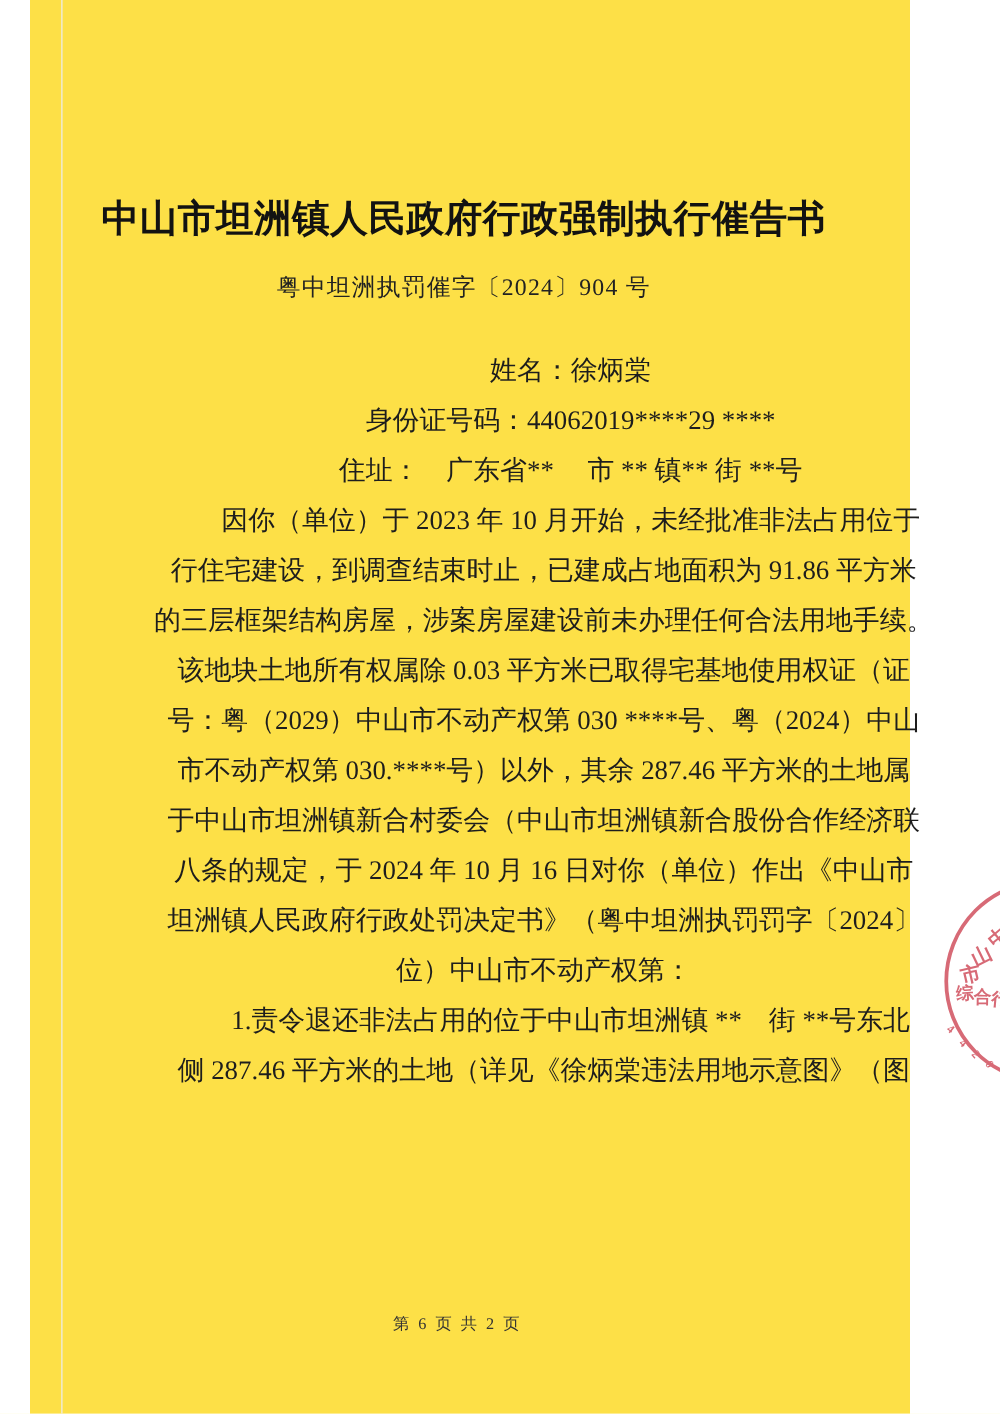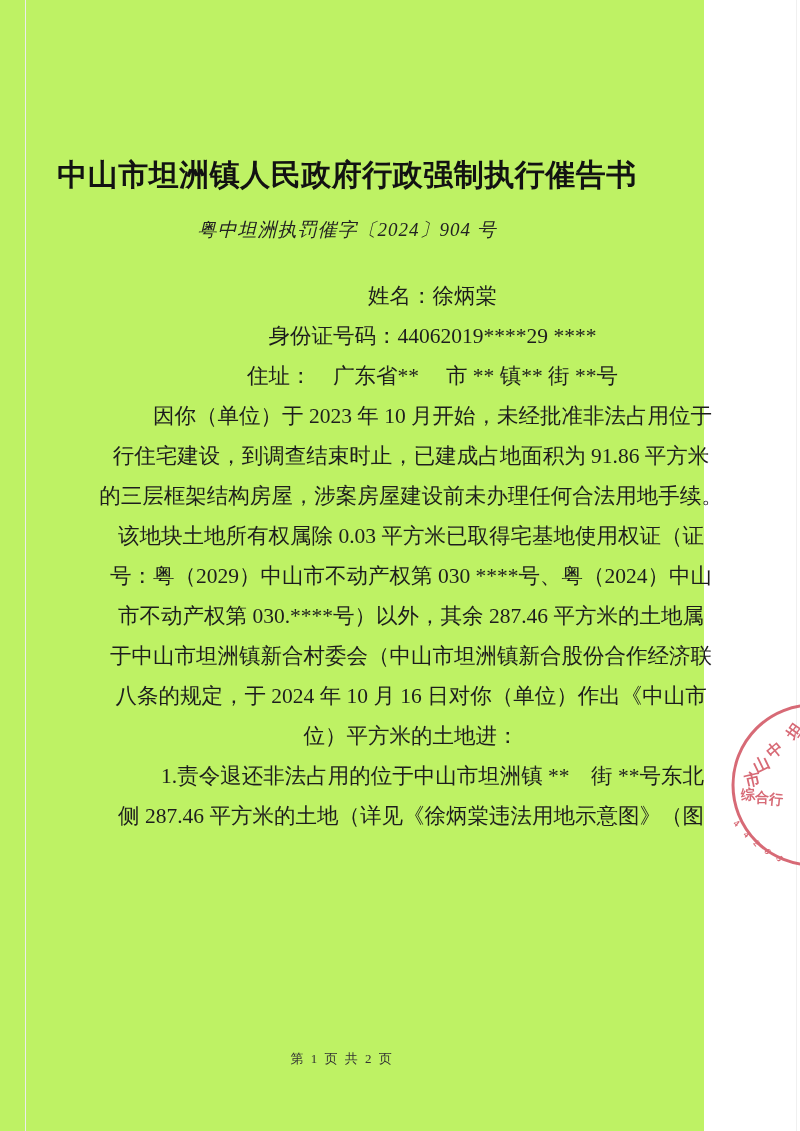--- a/index.html
+++ b/index.html
@@ -8,21 +8,22 @@
     width: 800px;
     height: 1131px;
     overflow: hidden;
     background: #ffffff;
     font-family: "Liberation Serif", "DejaVu Serif", serif;
   }
   .page {
     position: relative;
     width: 704px;
     height: 1131px;
-    background: #bef264;
+    background: #fde047;
+    margin-left: 24px;
   }
   .edge-left {
     position: absolute;
     left: 25px; top: 0;
     width: 1px; height: 1131px;
     background: #ececec;
   }
   .edge-right {
     position: absolute;
     left: 796px; top: 0;
@@ -40,21 +41,20 @@
     white-space: nowrap;
   }
   .doc-number {
     position: absolute;
     top: 217px; left: 0; right: 10px;
     text-align: center;
     font-size: 19px;
     color: #222222;
     letter-spacing: 1px;
     white-space: nowrap;
-    font-style: italic;
   }
   .doc-body {
     position: absolute;
     top: 276px;
     left: 97px;
     width: 628px;
     font-size: 21.5px;
     line-height: 40px;
     color: #1d1d1d;
   }
@@ -106,35 +106,36 @@
     <div class="body-line">　　身份证号码：44062019****29 ****</div>
     <div class="body-line">　　住址：　广东省**　 市 ** 镇** 街 **号</div>
     <div class="body-line">　　因你（单位）于 2023 年 10 月开始，未经批准非法占用位于</div>
     <div class="body-line">行住宅建设，到调查结束时止，已建成占地面积为 91.86 平方米</div>
     <div class="body-line">的三层框架结构房屋，涉案房屋建设前未办理任何合法用地手续。</div>
     <div class="body-line">该地块土地所有权属除 0.03 平方米已取得宅基地使用权证（证</div>
     <div class="body-line">号：粤（2029）中山市不动产权第 030 ****号、粤（2024）中山</div>
     <div class="body-line">市不动产权第 030.****号）以外，其余 287.46 平方米的土地属</div>
     <div class="body-line">于中山市坦洲镇新合村委会（中山市坦洲镇新合股份合作经济联</div>
     <div class="body-line">八条的规定，于 2024 年 10 月 16 日对你（单位）作出《中山市</div>
-    <div class="body-line">位）平方米的土地进：</div>
+    <div class="body-line">坦洲镇人民政府行政处罚决定书》（粤中坦洲执罚罚字〔2024〕</div>
+    <div class="body-line">位）中山市不动产权第：</div>
     <div class="body-line">　　1.责令退还非法占用的位于中山市坦洲镇 **　街 **号东北</div>
     <div class="body-line">侧 287.46 平方米的土地（详见《徐炳棠违法用地示意图》（图</div>
   </div>
 
   <svg class="stamp" viewBox="0 0 260 260" width="260" height="260">
     <circle cx="130" cy="130" r="80" fill="none" stroke="#cf4a58" stroke-width="3"></circle>
     <text class="seal-char" transform="translate(113,77) rotate(-55)">坦</text>
     <text class="seal-char" transform="translate(93,96) rotate(-40)">中</text>
     <text class="seal-char" transform="translate(79,111) rotate(-26)">山</text>
     <text class="seal-char" transform="translate(70,126) rotate(-13)">市</text>
     <text class="seal-char-small" transform="translate(65,141) rotate(-4)">综</text>
     <text class="seal-char-small" transform="translate(79,144) rotate(1)">合</text>
     <text class="seal-char-small" transform="translate(93,146) rotate(5)">行</text>
     <text class="seal-digit" transform="translate(53,169) rotate(38)">4</text>
     <text class="seal-digit" transform="translate(63,180) rotate(44)">4</text>
     <text class="seal-digit" transform="translate(73,189) rotate(50)">2</text>
     <text class="seal-digit" transform="translate(84,197) rotate(56)">0</text>
     <text class="seal-digit" transform="translate(96,204) rotate(62)">5</text>
   </svg>
 
-  <div class="page-footer">第 1 页 共 2 页</div>
+  <div class="page-footer">第 6 页 共 2 页</div>
 </div>
 
 </body></html>

